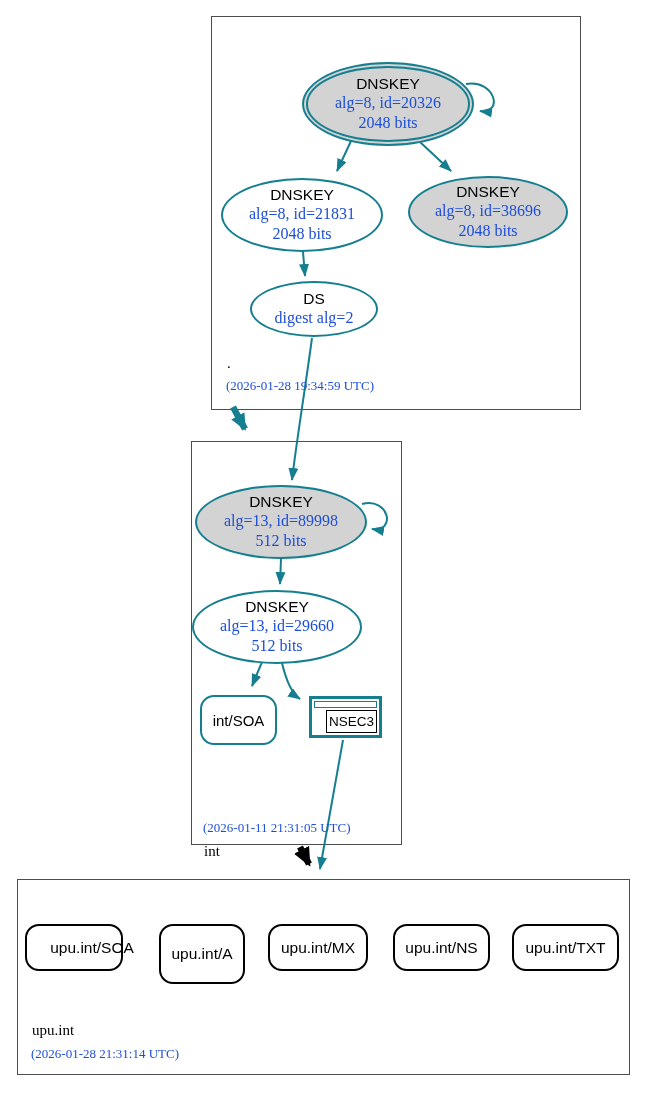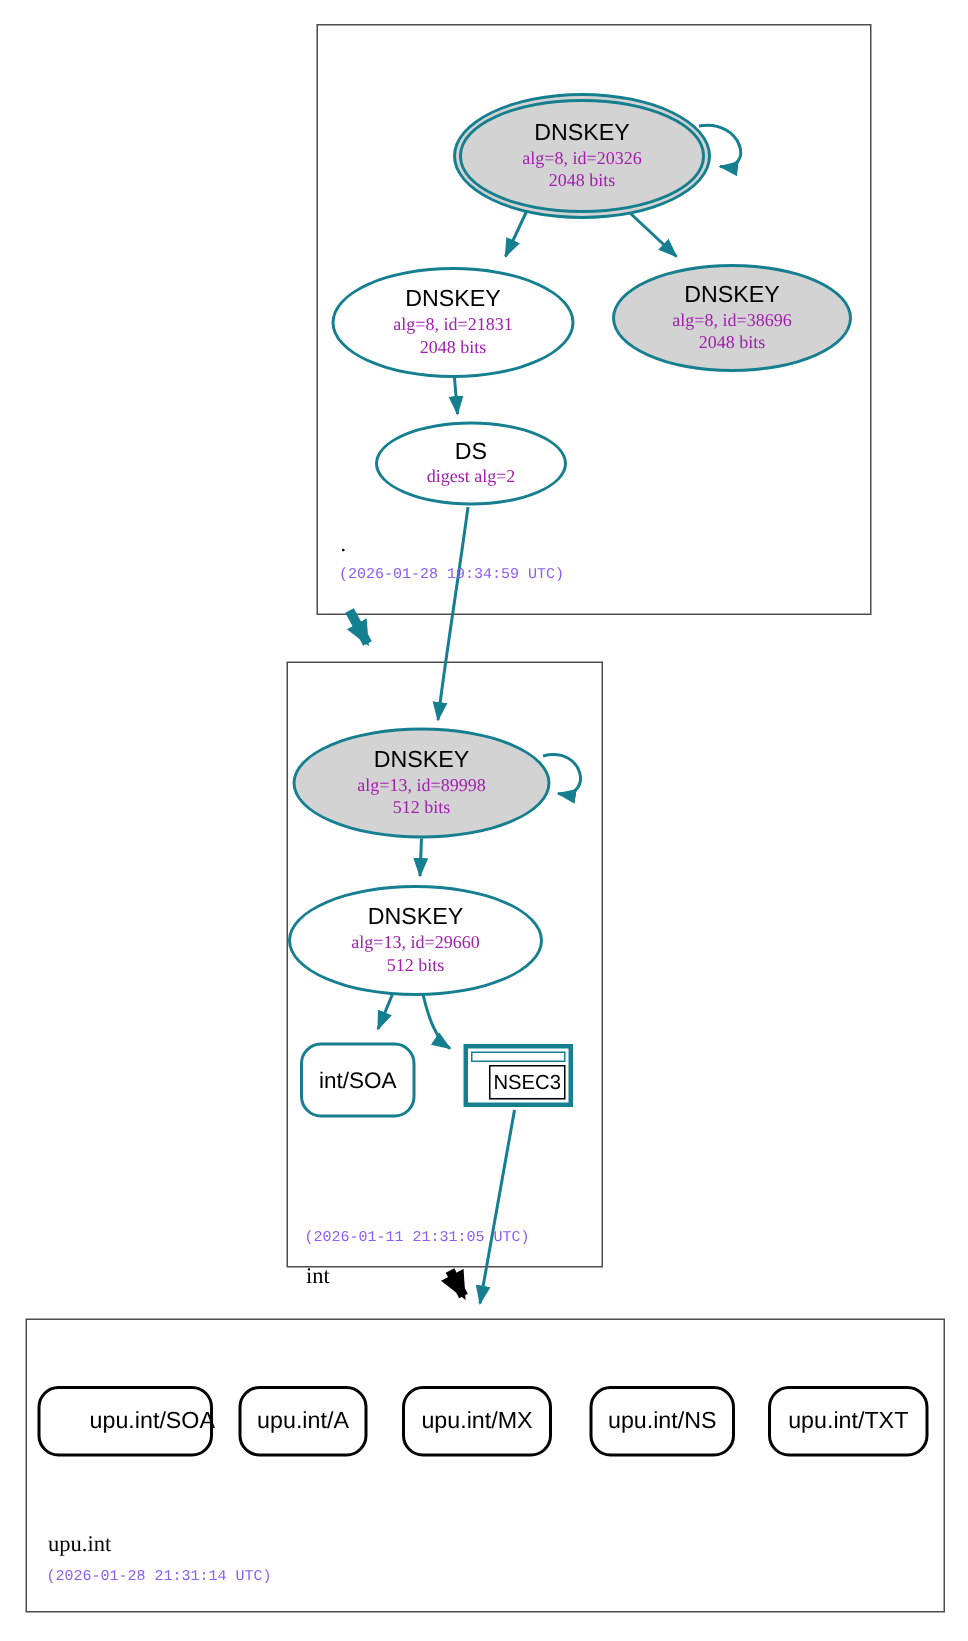--- a/index.html
+++ b/index.html
@@ -8,32 +8,32 @@
   .zone-box{position:absolute;border:1.4px solid #4d4d4d;background:transparent;box-sizing:border-box;}
   #edges{position:absolute;left:0;top:0;pointer-events:none;}
   .ellipse{position:absolute;border-radius:50%;border:2.2px solid #157f90;background:#ffffff;
            display:flex;flex-direction:column;align-items:center;justify-content:center;
            text-align:center;box-sizing:border-box;}
   .ellipse.gray{background:#d3d3d3;}
   .ellipse.thick{border-width:2.6px;}
   .double-ring::before{content:"";position:absolute;inset:2.4px;border:2.2px solid #157f90;
            border-radius:50%;pointer-events:none;}
   .n-title{font-size:15.5px;color:#000;line-height:1.15;position:relative;}
-  .n-detail{font-family:"Liberation Serif",serif;font-size:12px;color:#a21caf;line-height:1.25;position:relative;}
+  .n-detail{font-family:"Liberation Serif",serif;font-size:16px;color:#1d4ed8;line-height:1.25;position:relative;}
   .rrset{position:absolute;border:2px solid #000;border-radius:14px;background:#fff;
          display:flex;align-items:center;justify-content:center;font-size:15.5px;color:#000;
          box-sizing:border-box;}
   .rrset.teal{border:2.5px solid #157f90;font-size:15px;}
   .nsec3{position:absolute;border:3px solid #157f90;background:#fff;box-sizing:border-box;
          display:flex;flex-direction:column;padding:2px;gap:2px;}
   .nsec3-strip{height:7px;border:1.5px solid #157f90;box-sizing:border-box;}
   .nsec3-label{flex:1;border:1.5px solid #000;display:flex;align-items:center;justify-content:center;
          font-size:13.5px;color:#000;box-sizing:border-box;margin-left:12px;}
   .zone-label{position:absolute;font-family:"Liberation Serif",serif;font-size:15px;color:#000;}
-  .zone-ts{position:absolute;font-family:Liberation Mono, monospace;font-size:10px;color:#8b5cf6;white-space:nowrap;}
+  .zone-ts{position:absolute;font-family:Liberation Serif, serif;font-size:13px;color:#1d4ed8;white-space:nowrap;}
 </style>
 </head>
 <body>
 
 <div id="canvas">
 
   <div class="zone-box" style="left:211px;top:16px;width:370px;height:394px;"></div>
   <div class="zone-box" style="left:191px;top:441px;width:211px;height:404px;"></div>
   <div class="zone-box" style="left:17px;top:879px;width:613px;height:196px;"></div>
 
@@ -110,24 +110,24 @@
   </div>
 
   <div class="nsec3" style="left:309px;top:696px;width:73px;height:42px;">
     <div class="nsec3-strip"></div>
     <div class="nsec3-label">NSEC3</div>
   </div>
 
   <div class="zone-label" style="left:204px;top:796px;margin-top:47px;">int</div>
   <div class="zone-ts" style="left:203px;top:820px;">(2026-01-11 21:31:05 UTC)</div>
 
-  <div class="rrset" style="left:25px;top:924px;width:117px;height:47px;padding-left:36px;">
+  <div class="rrset" style="left:25px;top:924px;width:98px;height:47px;padding-left:36px;">
     <span>upu.int/SOA</span>
   </div>
-  <div class="rrset" style="left:159px;top:924px;width:86px;height:47px;">
+  <div class="rrset" style="left:159px;top:924px;width:86px;height:60px;">
     <span>upu.int/A</span>
   </div>
   <div class="rrset" style="left:393px;top:924px;width:97px;height:47px;">
     <span>upu.int/NS</span>
   </div>
   <div class="rrset" style="left:268px;top:924px;width:100px;height:47px;">
     <span>upu.int/MX</span>
   </div>
   <div class="rrset" style="left:512px;top:924px;width:107px;height:47px;">
     <span>upu.int/TXT</span>

